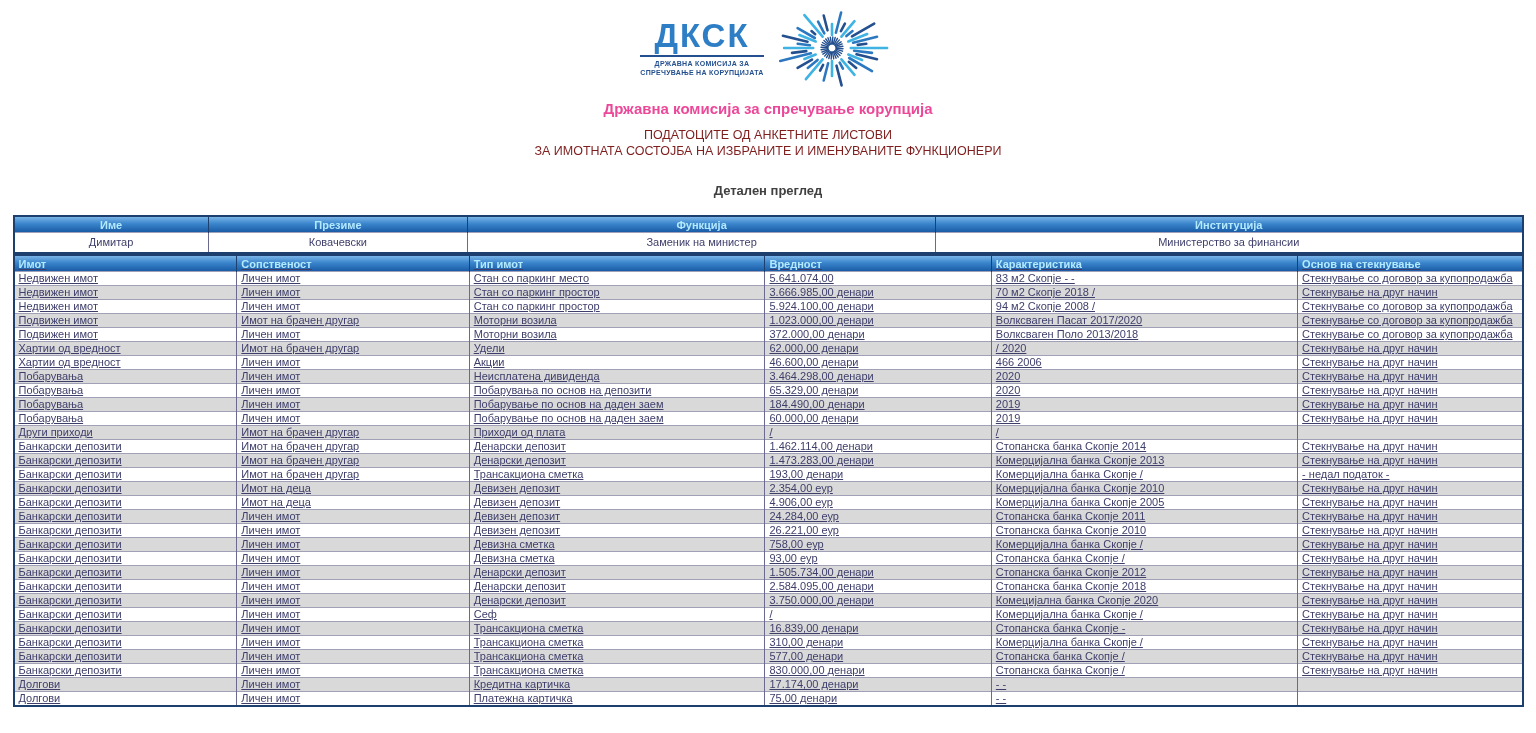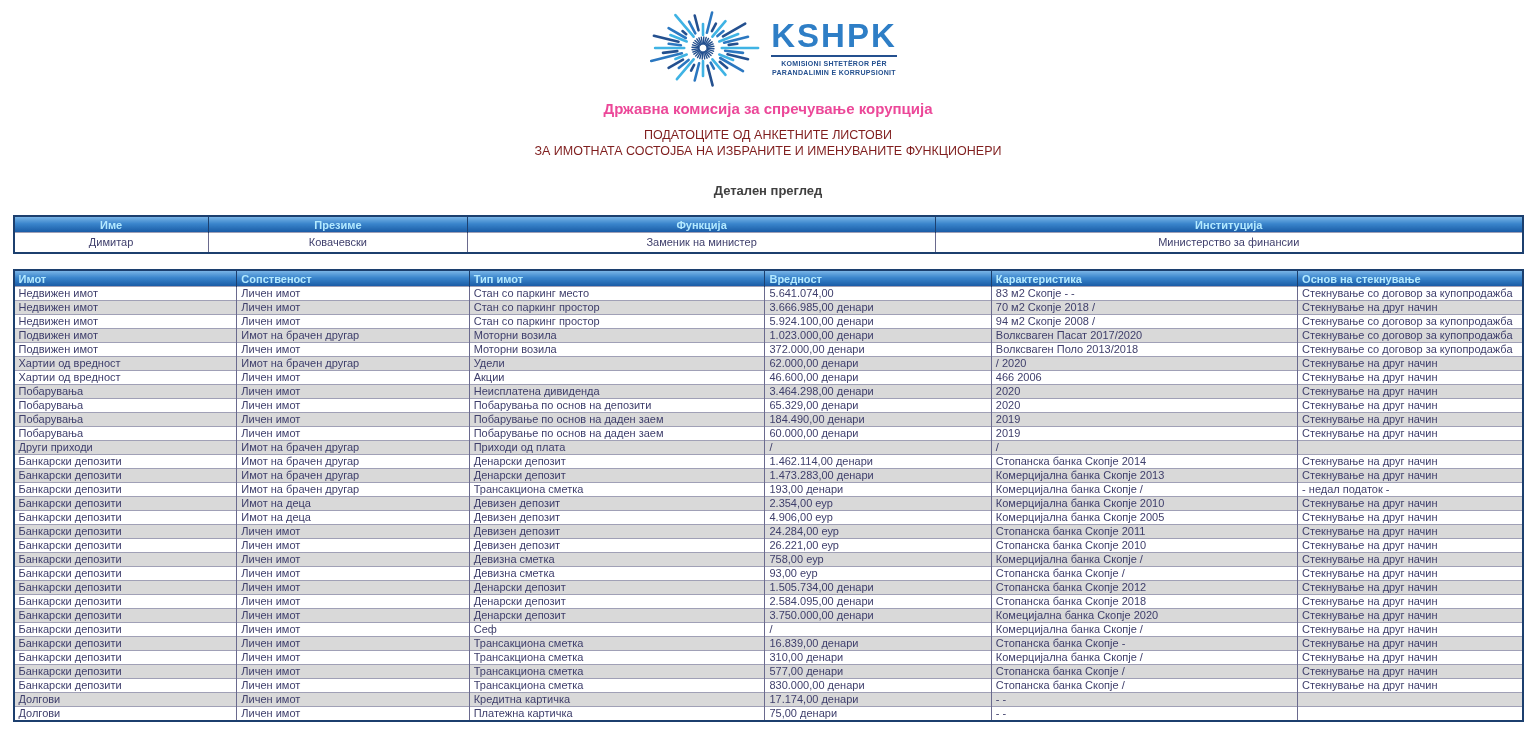--- a/index.html
+++ b/index.html
@@ -25,26 +25,34 @@
     color:#b4eaff;font-weight:bold;height:15px;padding:0 4px;
     border-left:1px solid #1c3f6e;overflow:hidden;white-space:nowrap;}
   table.data-table td{height:13px;padding:0 4px;border-left:1px solid #6a6a8e;
     border-top:1px solid #a0a0b6;overflow:hidden;white-space:nowrap;line-height:1.15;}
   table.data-table th:first-child,table.data-table td:first-child{border-left:none;}
   #assets-table tbody tr:nth-child(even) td{background:#d9d9d9;}
   #assets-table th{text-align:left;}
   #person-table{margin-top:17px;}
   #person-table th{text-align:center;}
   #person-table td{text-align:center;height:19px;}
-  #assets-table{margin-top:15px;}
+  #assets-table{text-decoration:underline;}
 </style>
 </head>
 <body>
 
 <div class="logo-wrap">
+  <div class="logo-block">
+    <div class="logo-acronym">ДКСК</div>
+    <div class="logo-rule"></div>
+    <div class="logo-sub">
+      <div>ДРЖАВНА КОМИСИЈА ЗА</div>
+      <div>СПРЕЧУВАЊЕ НА КОРУПЦИЈАТА</div>
+    </div>
+  </div>
 
   <svg id="starburst" width="128" height="86" viewBox="-64 -43 128 86">
       <line x1="18.8" y1="0.0" x2="55.1" y2="0.0" stroke="#3fb3e4" stroke-width="2.6" stroke-linecap="round"></line>
       <line x1="22.1" y1="2.7" x2="40.0" y2="4.9" stroke="#2b77c0" stroke-width="2.6" stroke-linecap="round"></line>
       <line x1="24.5" y1="6.2" x2="45.0" y2="11.3" stroke="#24508f" stroke-width="2.6" stroke-linecap="round"></line>
       <line x1="16.3" y1="6.5" x2="30.1" y2="12.0" stroke="#3fb3e4" stroke-width="2.6" stroke-linecap="round"></line>
       <line x1="17.2" y1="10.0" x2="40.0" y2="23.1" stroke="#2b77c0" stroke-width="2.6" stroke-linecap="round"></line>
       <line x1="16.8" y1="13.8" x2="24.2" y2="19.9" stroke="#24508f" stroke-width="2.6" stroke-linecap="round"></line>
       <line x1="9.4" y1="11.3" x2="22.5" y2="26.8" stroke="#3fb3e4" stroke-width="2.6" stroke-linecap="round"></line>
       <line x1="7.7" y1="14.6" x2="10.9" y2="20.7" stroke="#2b77c0" stroke-width="2.6" stroke-linecap="round"></line>
@@ -99,28 +107,20 @@
       <line x1="-0.6" y1="-4.0" x2="-1.7" y2="-10.9" stroke="#24508f" stroke-width="1.4" stroke-linecap="round"></line>
       <line x1="0.3" y1="-4.0" x2="0.8" y2="-11.0" stroke="#24508f" stroke-width="1.4" stroke-linecap="round"></line>
       <line x1="1.2" y1="-3.8" x2="3.2" y2="-10.5" stroke="#24508f" stroke-width="1.4" stroke-linecap="round"></line>
       <line x1="2.0" y1="-3.5" x2="5.5" y2="-9.6" stroke="#24508f" stroke-width="1.4" stroke-linecap="round"></line>
       <line x1="2.7" y1="-2.9" x2="7.4" y2="-8.1" stroke="#24508f" stroke-width="1.4" stroke-linecap="round"></line>
       <line x1="3.3" y1="-2.3" x2="9.1" y2="-6.2" stroke="#24508f" stroke-width="1.4" stroke-linecap="round"></line>
       <line x1="3.7" y1="-1.5" x2="10.2" y2="-4.1" stroke="#24508f" stroke-width="1.4" stroke-linecap="round"></line>
       <line x1="4.0" y1="-0.6" x2="10.9" y2="-1.7" stroke="#24508f" stroke-width="1.4" stroke-linecap="round"></line>
     </svg>
 
-  <div class="logo-block">
-    <div class="logo-acronym">KSHPK</div>
-    <div class="logo-rule"></div>
-    <div class="logo-sub">
-      <div>KOMISIONI SHTETËROR PËR</div>
-      <div>PARANDALIMIN E KORRUPSIONIT</div>
-    </div>
-  </div>
 </div>
 
 <div class="org-title">Државна комисија за спречување корупција</div>
 <div class="subtitle">
   <div>ПОДАТОЦИТЕ ОД АНКЕТНИТЕ ЛИСТОВИ</div>
   <div>ЗА ИМОТНАТА СОСТОЈБА НА ИЗБРАНИТЕ И ИМЕНУВАНИТЕ ФУНКЦИОНЕРИ</div>
 </div>
 <div class="section-title">Детален преглед</div>
 
 <table class="data-table" id="person-table">

